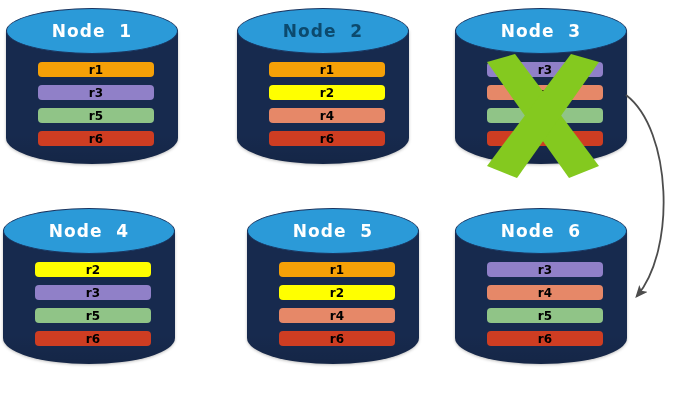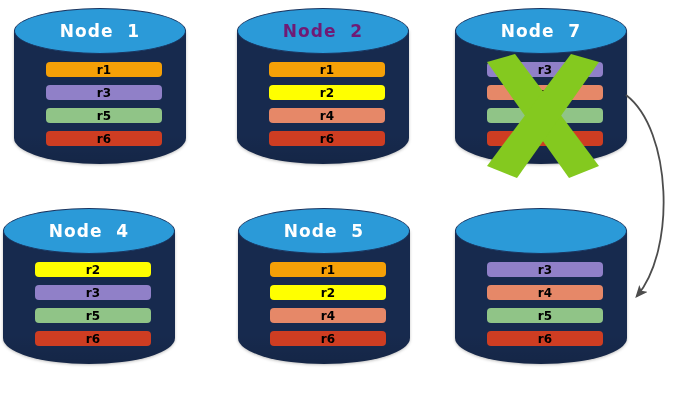--- a/index.html
+++ b/index.html
@@ -98,90 +98,91 @@
     top: 0;
     width: 676px;
     height: 402px;
     pointer-events: none;
   }
 </style>
 </head>
 <body>
 
 <div id="canvas">
-    <div class="node" style="left: 14px; top: 8px; text-align: right;">
+    <div class="node" style="left: 6px; top: 8px; text-align: right;">
       <div class="cyl-body" style="background: rgb(23, 42, 78);">
         <div class="cyl-bottom-shade"></div>
       </div>
       <div class="cyl-top" style="background: rgb(43, 154, 216); border-color: rgb(27, 53, 96);"></div>
       <div class="node-label" style="color: rgb(255, 255, 255);">Node  1</div>
       <div class="bars">
         <div class="bar" style="background: rgb(245, 160, 7); color: rgb(0, 0, 0);">r1</div>
         <div class="bar" style="background: rgb(144, 128, 200); color: rgb(0, 0, 0);">r3</div>
         <div class="bar" style="background: rgb(144, 196, 135); color: rgb(0, 0, 0);">r5</div>
         <div class="bar" style="background: rgb(206, 61, 34); color: rgb(0, 0, 0);">r6</div>
       </div>
     </div>
     <div class="node" style="left: 237px; top: 8px;">
       <div class="cyl-body" style="background: rgb(23, 42, 78);">
         <div class="cyl-bottom-shade"></div>
       </div>
       <div class="cyl-top" style="background: rgb(43, 154, 216); border-color: rgb(27, 53, 96);"></div>
-      <div class="node-label" style="color: #701a75;">Node  2</div>
+      <div class="node-label" style="color: #0c4a6e;">Node  2</div>
       <div class="bars">
         <div class="bar" style="background: rgb(245, 160, 7); color: rgb(0, 0, 0);">r1</div>
         <div class="bar" style="background: rgb(255, 255, 0); color: rgb(0, 0, 0);">r2</div>
         <div class="bar" style="background: rgb(230, 136, 104); color: rgb(0, 0, 0);">r4</div>
         <div class="bar" style="background: rgb(206, 61, 34); color: rgb(0, 0, 0);">r6</div>
       </div>
     </div>
     <div class="node" style="left: 455px; top: 8px;">
       <div class="cyl-body" style="background: rgb(23, 42, 78);">
         <div class="cyl-bottom-shade"></div>
       </div>
       <div class="cyl-top" style="background: rgb(43, 154, 216); border-color: rgb(27, 53, 96);"></div>
-      <div class="node-label" style="color: rgb(255, 255, 255);">Node  7</div>
+      <div class="node-label" style="color: rgb(255, 255, 255);">Node  3</div>
       <div class="bars">
         <div class="bar" style="background: rgb(144, 128, 200); color: rgb(0, 0, 0);">r3</div>
         <div class="bar" style="background: rgb(230, 136, 104); color: rgb(0, 0, 0);">r4</div>
         <div class="bar" style="background: rgb(144, 196, 135); color: rgb(0, 0, 0);">r5</div>
         <div class="bar" style="background: rgb(206, 61, 34); color: rgb(0, 0, 0);">r6</div>
       </div>
     </div>
     <div class="node" style="left: 3px; top: 208px;">
       <div class="cyl-body" style="background: rgb(23, 42, 78);">
         <div class="cyl-bottom-shade"></div>
       </div>
       <div class="cyl-top" style="background: rgb(43, 154, 216); border-color: rgb(27, 53, 96);"></div>
       <div class="node-label" style="color: rgb(255, 255, 255);">Node  4</div>
       <div class="bars">
         <div class="bar" style="background: rgb(255, 255, 0); color: rgb(0, 0, 0);">r2</div>
         <div class="bar" style="background: rgb(144, 128, 200); color: rgb(0, 0, 0);">r3</div>
         <div class="bar" style="background: rgb(144, 196, 135); color: rgb(0, 0, 0);">r5</div>
         <div class="bar" style="background: rgb(206, 61, 34); color: rgb(0, 0, 0);">r6</div>
       </div>
     </div>
-    <div class="node" style="left: 238px; top: 208px;">
+    <div class="node" style="left: 247px; top: 208px;">
       <div class="cyl-body" style="background: rgb(23, 42, 78);">
         <div class="cyl-bottom-shade"></div>
       </div>
       <div class="cyl-top" style="background: rgb(43, 154, 216); border-color: rgb(27, 53, 96);"></div>
       <div class="node-label" style="color: rgb(255, 255, 255);">Node  5</div>
       <div class="bars">
         <div class="bar" style="background: rgb(245, 160, 7); color: rgb(0, 0, 0);">r1</div>
         <div class="bar" style="background: rgb(255, 255, 0); color: rgb(0, 0, 0);">r2</div>
         <div class="bar" style="background: rgb(230, 136, 104); color: rgb(0, 0, 0);">r4</div>
         <div class="bar" style="background: rgb(206, 61, 34); color: rgb(0, 0, 0);">r6</div>
       </div>
     </div>
     <div class="node" style="left: 455px; top: 208px;">
       <div class="cyl-body" style="background: rgb(23, 42, 78);">
         <div class="cyl-bottom-shade"></div>
       </div>
       <div class="cyl-top" style="background: rgb(43, 154, 216); border-color: rgb(27, 53, 96);"></div>
+      <div class="node-label" style="color: rgb(255, 255, 255);">Node  6</div>
       <div class="bars">
         <div class="bar" style="background: rgb(144, 128, 200); color: rgb(0, 0, 0);">r3</div>
         <div class="bar" style="background: rgb(230, 136, 104); color: rgb(0, 0, 0);">r4</div>
         <div class="bar" style="background: rgb(144, 196, 135); color: rgb(0, 0, 0);">r5</div>
         <div class="bar" style="background: rgb(206, 61, 34); color: rgb(0, 0, 0);">r6</div>
       </div>
     </div>
     <svg class="cross-overlay" width="120" height="132" viewBox="0 0 120 132" style="left: 483px; top: 54px;">
       <path d="M4 8 L32 0 L116 112 L86 124 Z" fill="#84C91F"></path>
       <path d="M116 8 L88 0 L4 112 L34 124 Z" fill="#84C91F"></path>

